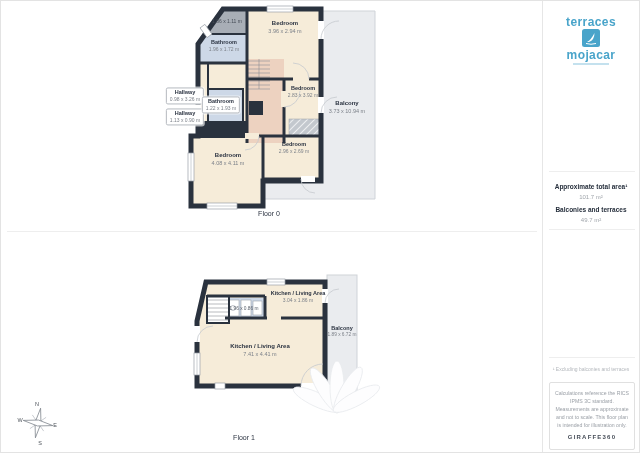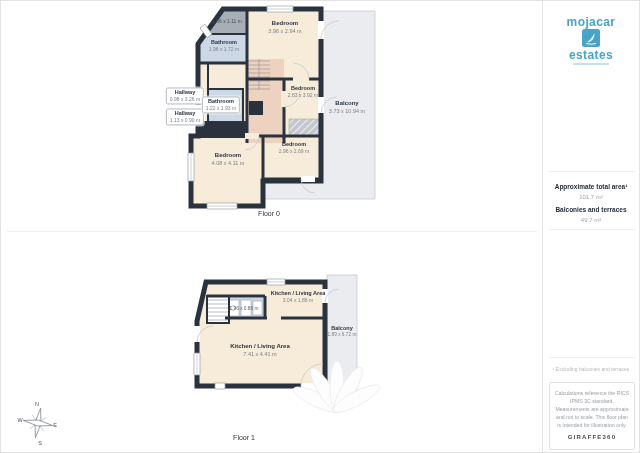--- a/index.html
+++ b/index.html
@@ -255,27 +255,27 @@
     <div class="rdims" style="font-size:4.8px">1.89 x 6.72 m</div>
   </div>
 
   <div class="abs floor-label" style="left:243px;top:437px">Floor 1</div>
 
   <div class="abs compass-letter" style="left:36px;top:403px">N</div>
   <div class="abs compass-letter" style="left:19px;top:419px">W</div>
   <div class="abs compass-letter" style="left:54px;top:424px">E</div>
   <div class="abs compass-letter" style="left:39px;top:442px">S</div>
 
-  <div class="abs logo-word" style="left:590px;top:21px">mojacar</div>
+  <div class="abs logo-word" style="left:590px;top:21px">terraces</div>
   <svg class="abs" style="left:590px;top:37px" width="18" height="18" viewBox="0 0 18 18">
     <rect x="0" y="0" width="18" height="18" rx="2.5" fill="#49a4ca"></rect>
     <path d="M5,13 Q9,11 12.5,4 Q12.5,11 7,13 Z" fill="#ffffff"></path>
     <path d="M4,14.5 Q9,16 14,14.5" fill="none" stroke="#ffffff" stroke-width="1"></path>
   </svg>
-  <div class="abs logo-word" style="left:590px;top:54px">estates</div>
+  <div class="abs logo-word" style="left:590px;top:54px">mojacar</div>
   <div class="logo-rule" style="left:590px;top:63px"></div>
 
   <div class="abs sb-title" style="left:590px;top:186px">Approximate total area¹</div>
   <div class="abs sb-value" style="left:590px;top:197px">101.7 m²</div>
   <div class="abs sb-title" style="left:590px;top:209px">Balconies and terraces</div>
   <div class="abs sb-value" style="left:590px;top:220px">49.7 m²</div>
 
   <div class="abs footnote" style="left:590px;top:368px">¹ Excluding balconies and terraces</div>
 
   <div class="disclaimer-box">

